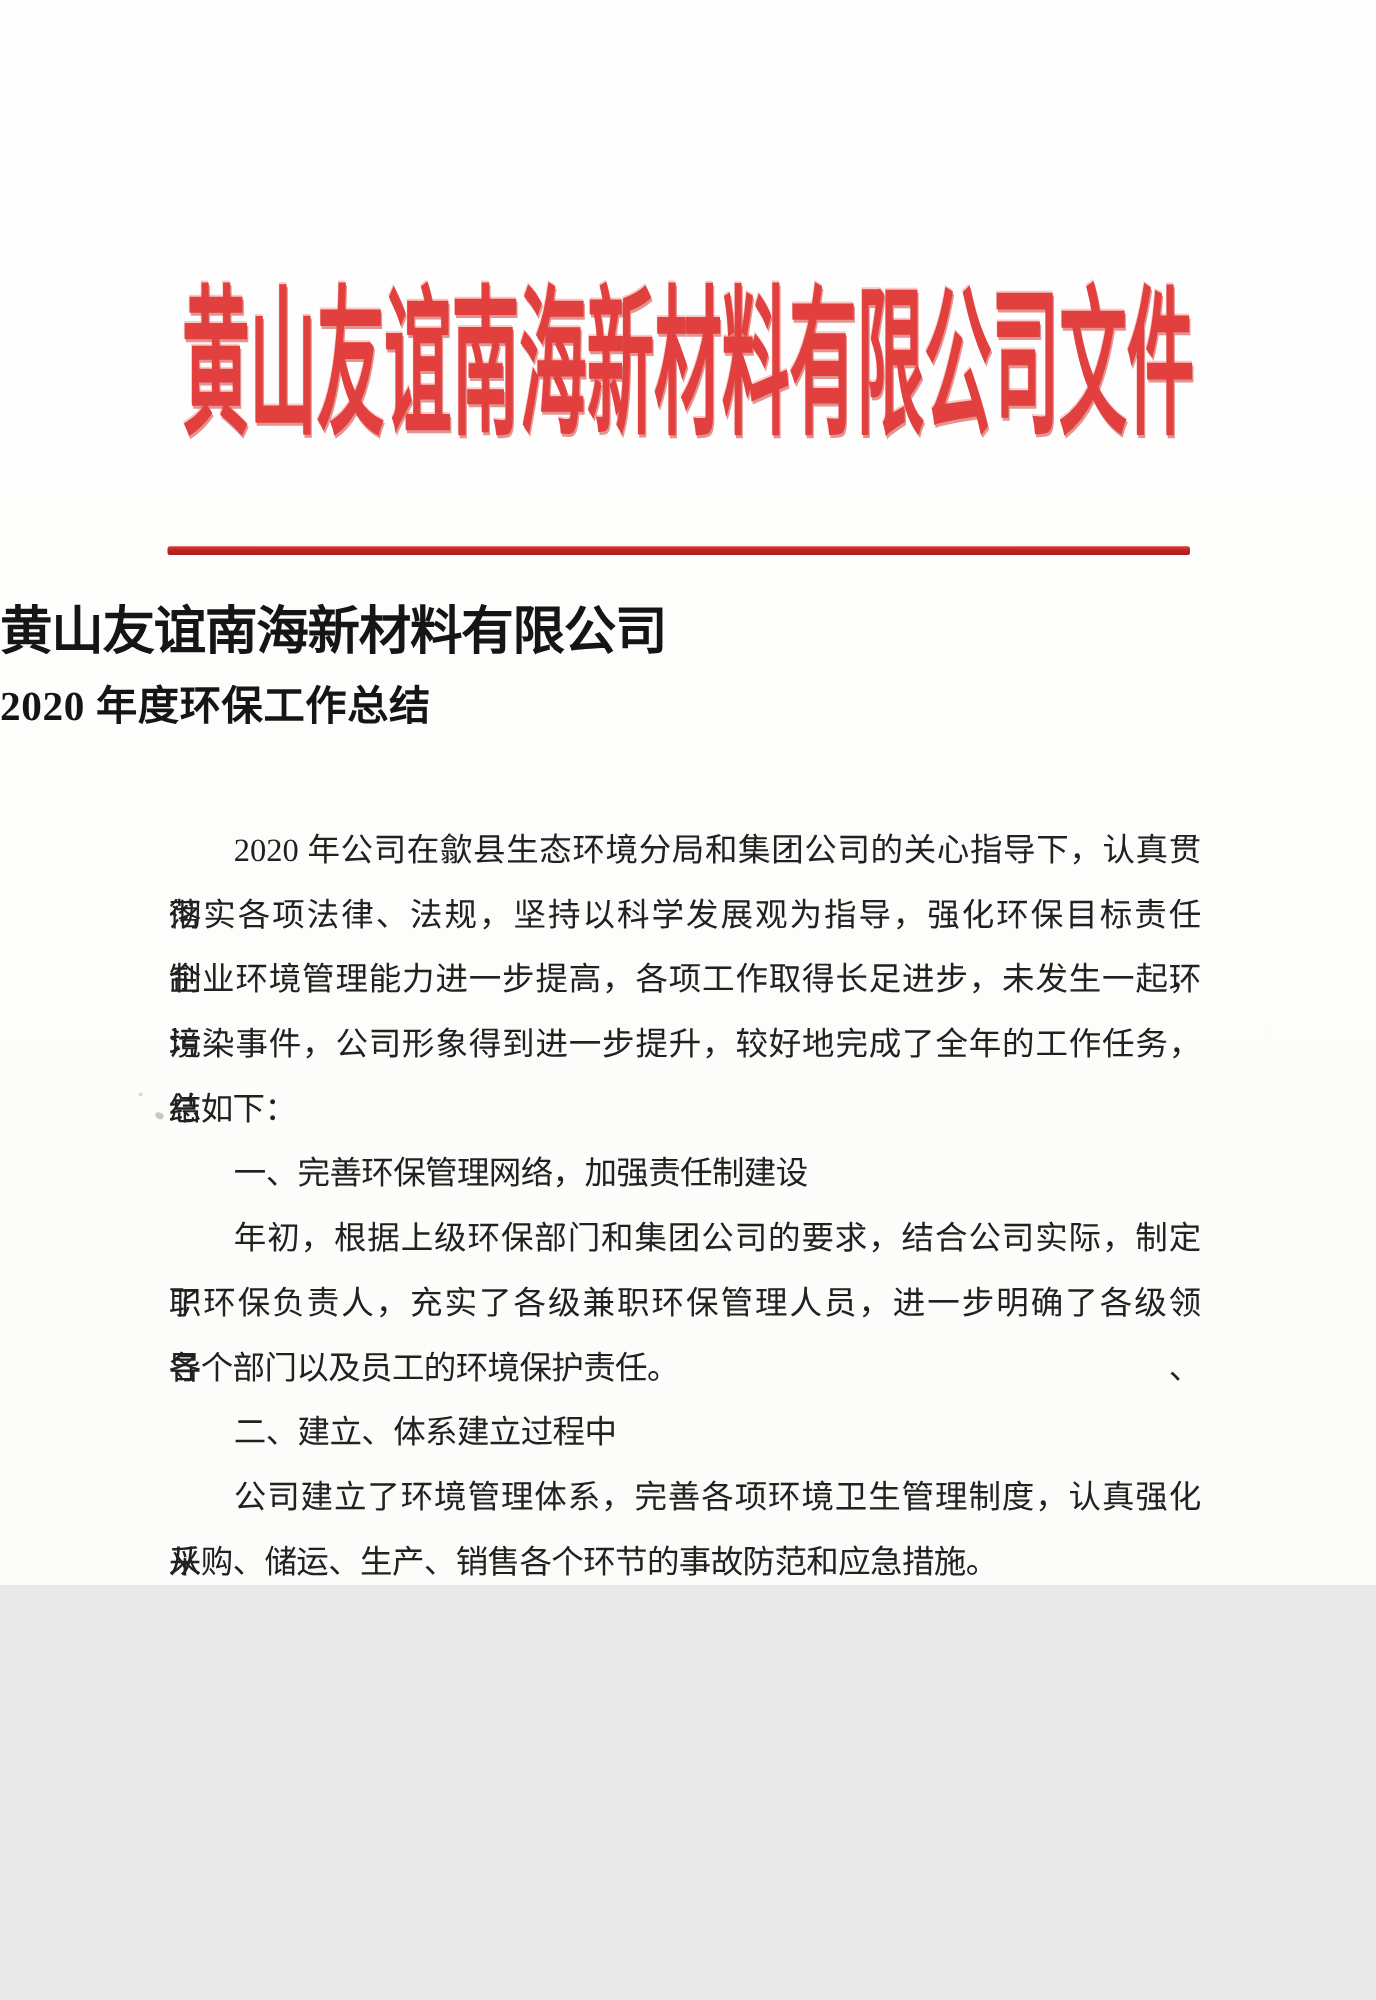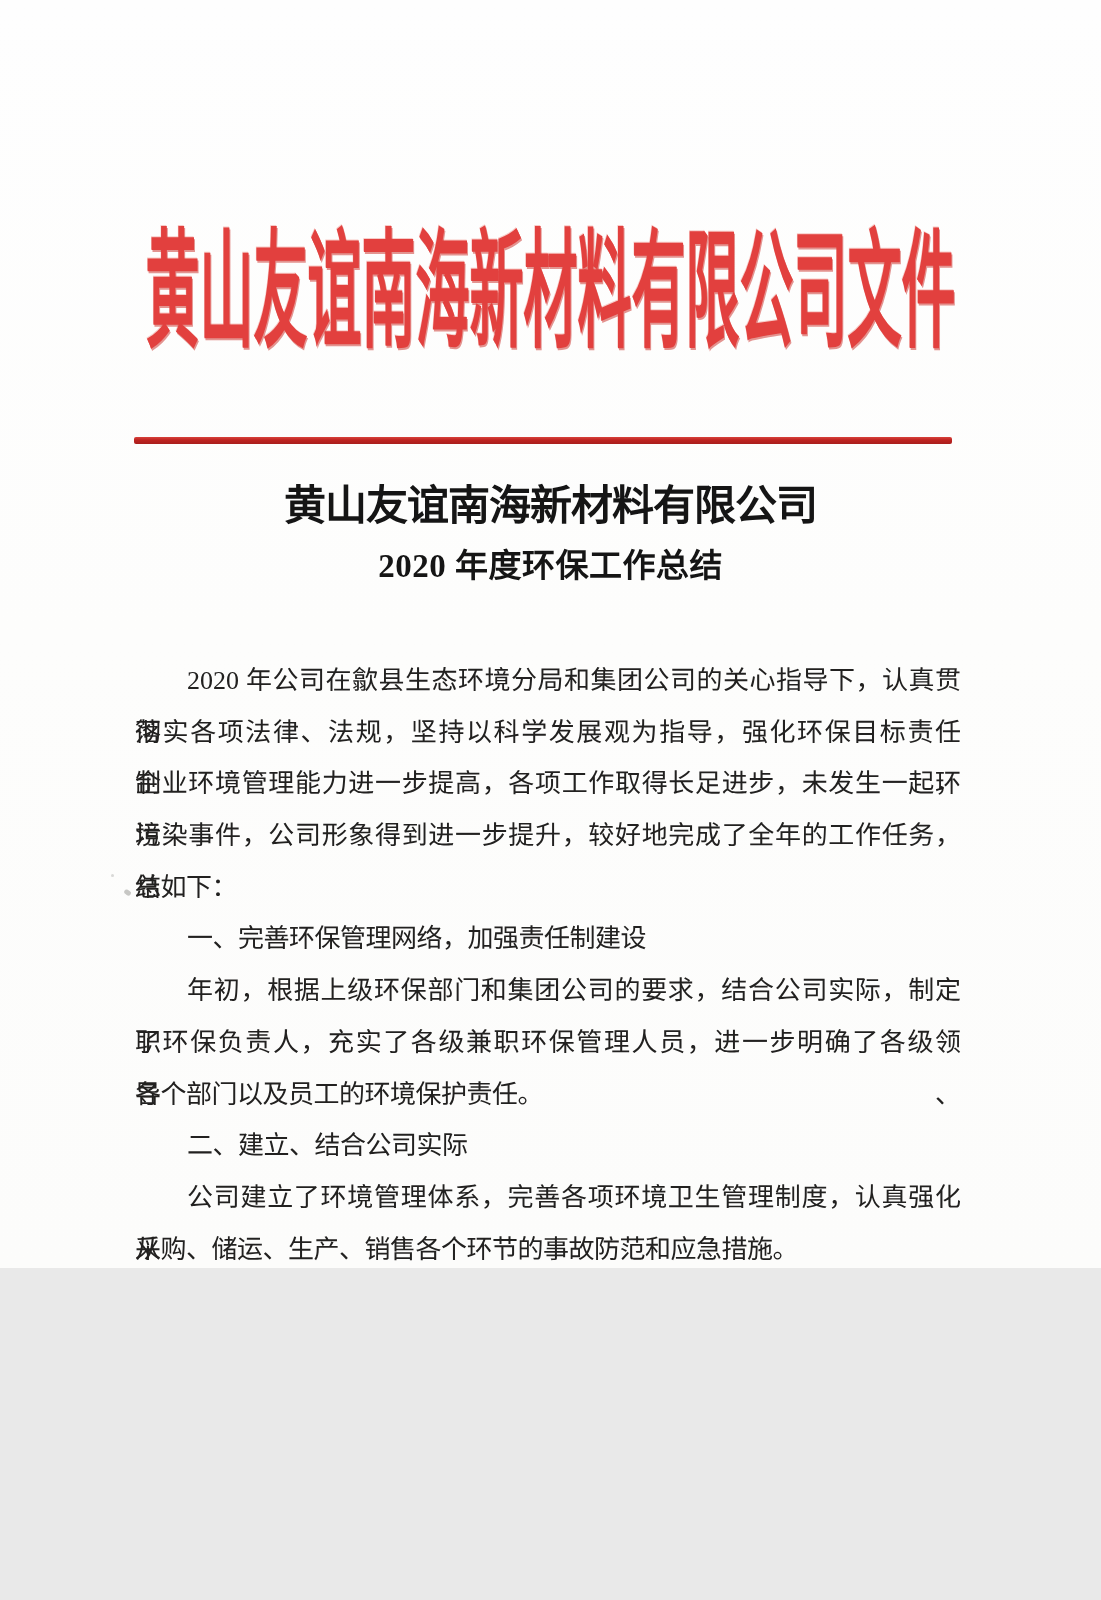--- a/index.html
+++ b/index.html
@@ -51,21 +51,21 @@
     height: 7px;
     background: linear-gradient(180deg, #d8423c 0%, var(--divider-red, #bd2320) 45%, #a81e1d 100%);
     border-radius: 2px;
   }
 
   
   .doc-title {
     position: absolute;
     left: 0;
     right: 0;
-    text-align: center;
+    text-align: left;
     font-weight: bold;
     white-space: nowrap;
     color: #151515;
   }
   .doc-title.line1 {
     top: 481px;
     font-size: 42px;
     line-height: 50px;
     letter-spacing: -1px;
   }
@@ -142,21 +142,21 @@
   <div class="body-text" id="body-lines">
       <div class="line indent justify">2020 年公司在歙县生态环境分局和集团公司的关心指导下，认真贯彻</div>
       <div class="line justify">落实各项法律、法规，坚持以科学发展观为指导，强化环保目标责任制，</div>
       <div class="line justify">企业环境管理能力进一步提高，各项工作取得长足进步，未发生一起环境</div>
       <div class="line justify">污染事件，公司形象得到进一步提升，较好地完成了全年的工作任务，总</div>
       <div class="line">结如下：</div>
       <div class="line indent">一、完善环保管理网络，加强责任制建设</div>
       <div class="line indent justify">年初，根据上级环保部门和集团公司的要求，结合公司实际，制定了</div>
       <div class="line justify">职环保负责人，充实了各级兼职环保管理人员，进一步明确了各级领导、</div>
       <div class="line">各个部门以及员工的环境保护责任。</div>
-      <div class="line indent">二、建立、结合公司实际</div>
+      <div class="line indent">二、建立、体系建立过程中</div>
       <div class="line indent justify">公司建立了环境管理体系，完善各项环境卫生管理制度，认真强化从</div>
       <div class="line">采购、储运、生产、销售各个环节的事故防范和应急措施。</div>
     </div>
 
   <div class="artifact-dot"></div>
   <div class="artifact-speck"></div>
 
 </div>
 
 </body></html>

